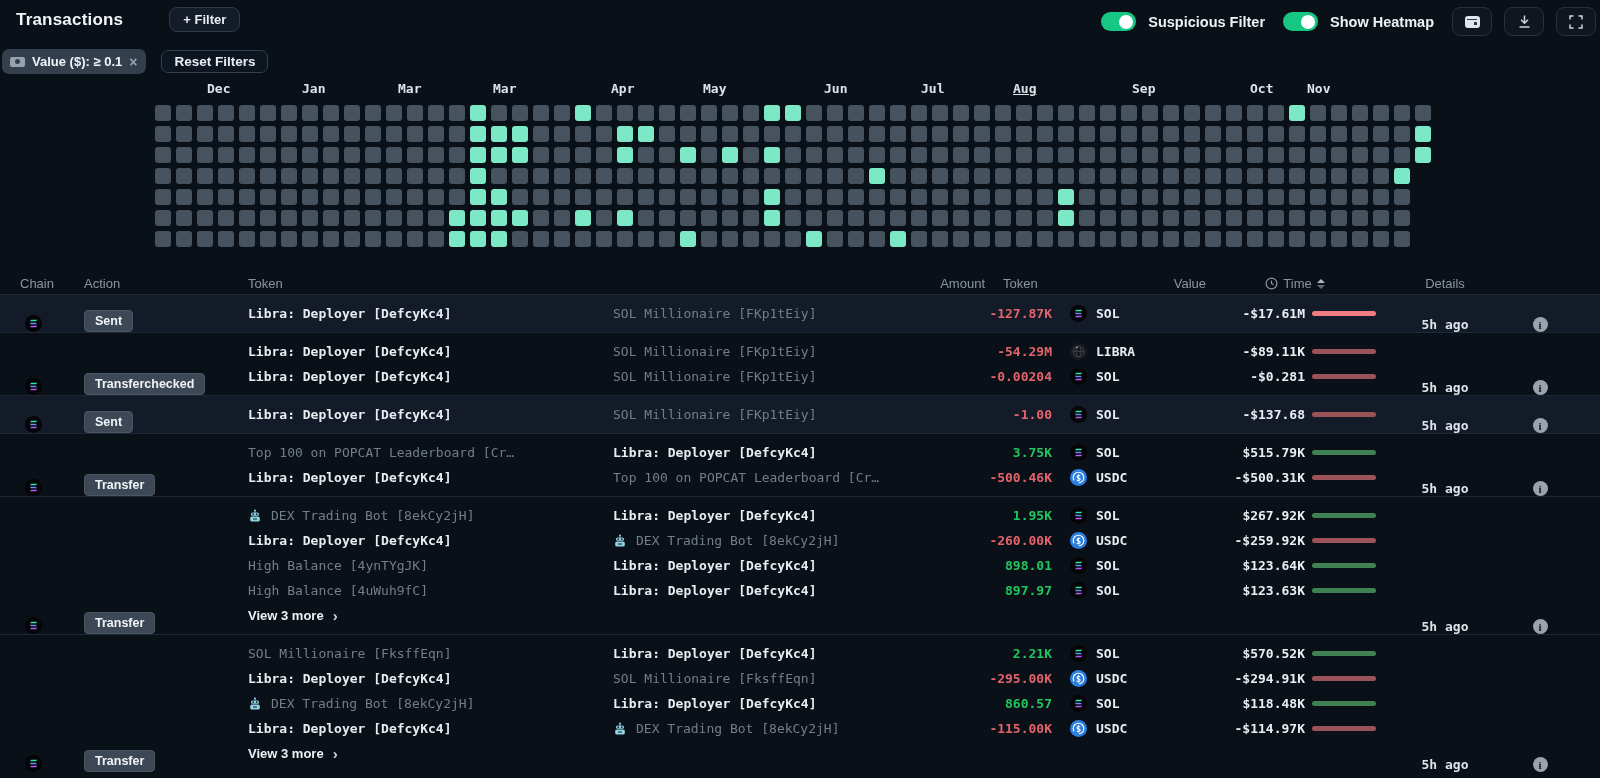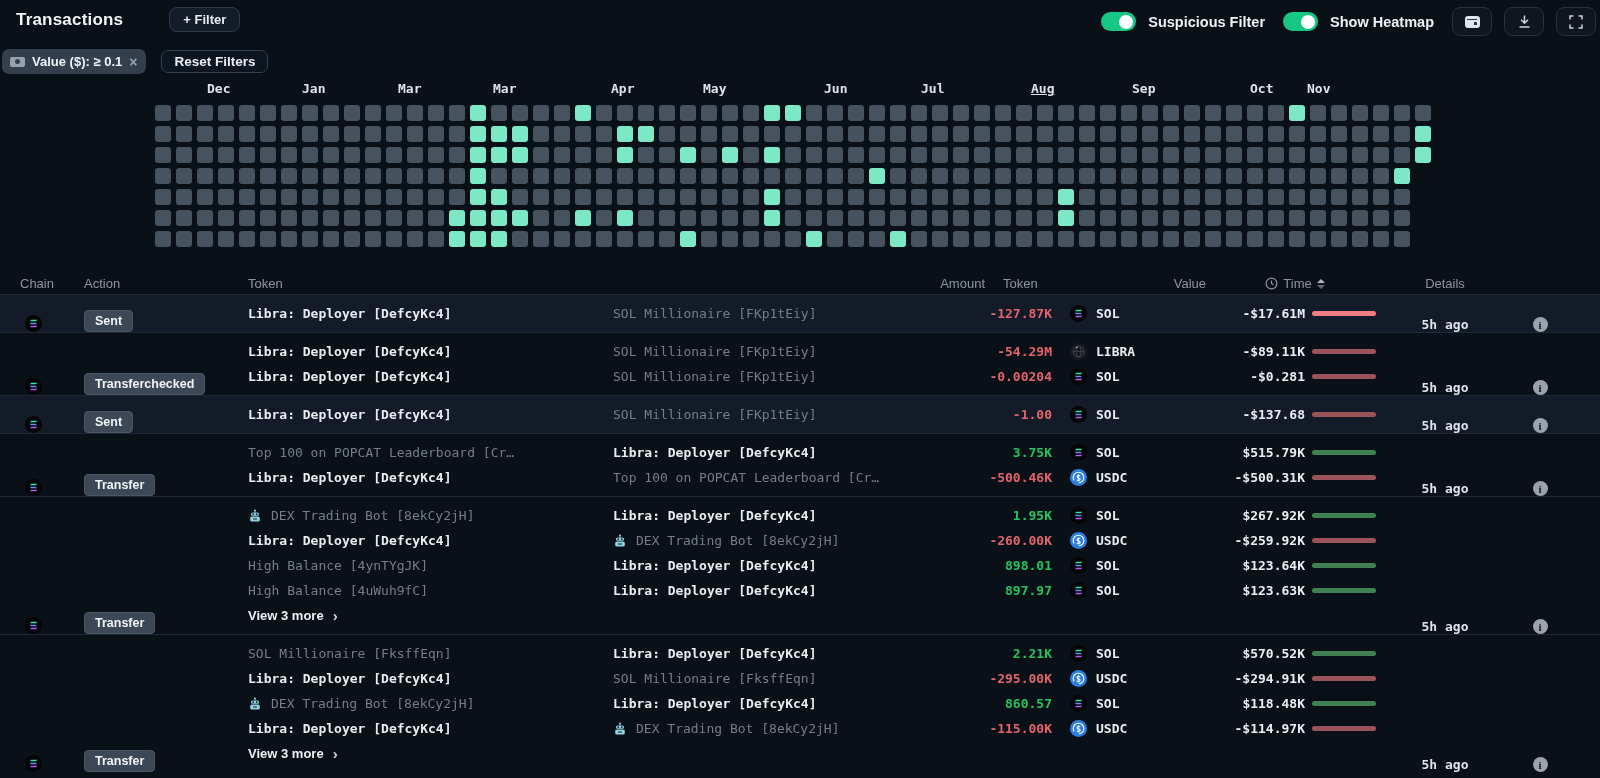--- a/index.html
+++ b/index.html
@@ -137,21 +137,21 @@
   <div class="heatmap">
     <div class="hm-months">
         <span style="left: 52px;">Dec</span>
         <span style="left: 147px;">Jan</span>
         <span style="left: 243px;">Mar</span>
         <span style="left: 338px;">Mar</span>
         <span style="left: 456px;">Apr</span>
         <span style="left: 548px;">May</span>
         <span style="left: 669px;">Jun</span>
         <span style="left: 766px;">Jul</span>
-        <span style="left: 876px; text-decoration: underline;">Aug</span>
+        <span style="left: 858px; text-decoration: underline;">Aug</span>
         <span style="left: 977px;">Sep</span>
         <span style="left: 1095px;">Oct</span>
         <span style="left: 1136px; margin-left: 16px;">Nov</span>
       </div>
     <div class="hm-grid">
         <div class="hm-cell" style="left: 0px; top: 0px;"></div>
         <div class="hm-cell" style="left: 21px; top: 0px;"></div>
         <div class="hm-cell" style="left: 42px; top: 0px;"></div>
         <div class="hm-cell" style="left: 63px; top: 0px;"></div>
         <div class="hm-cell" style="left: 84px; top: 0px;"></div>

